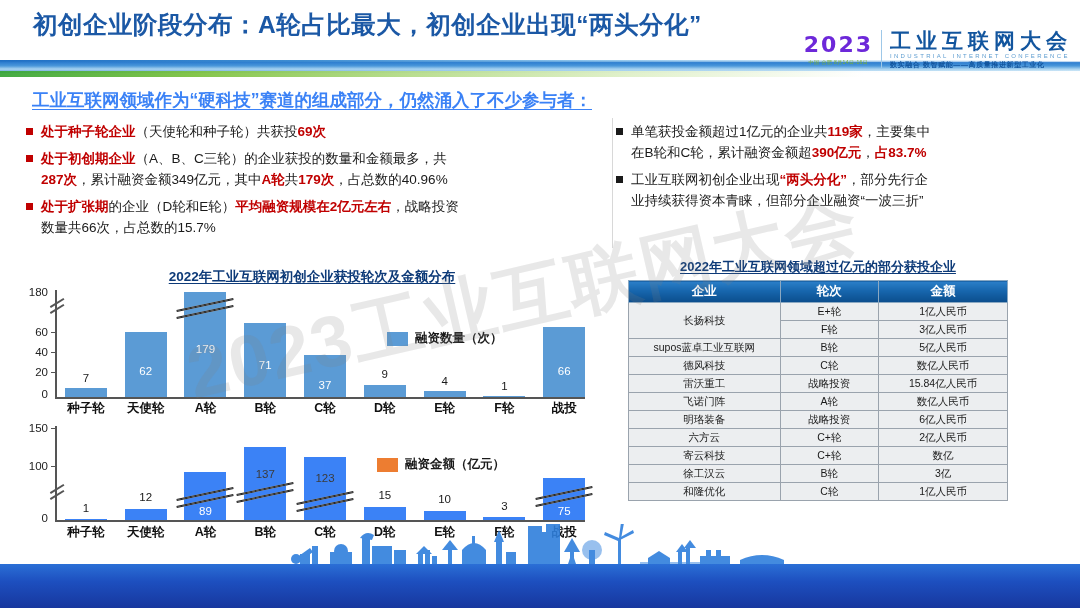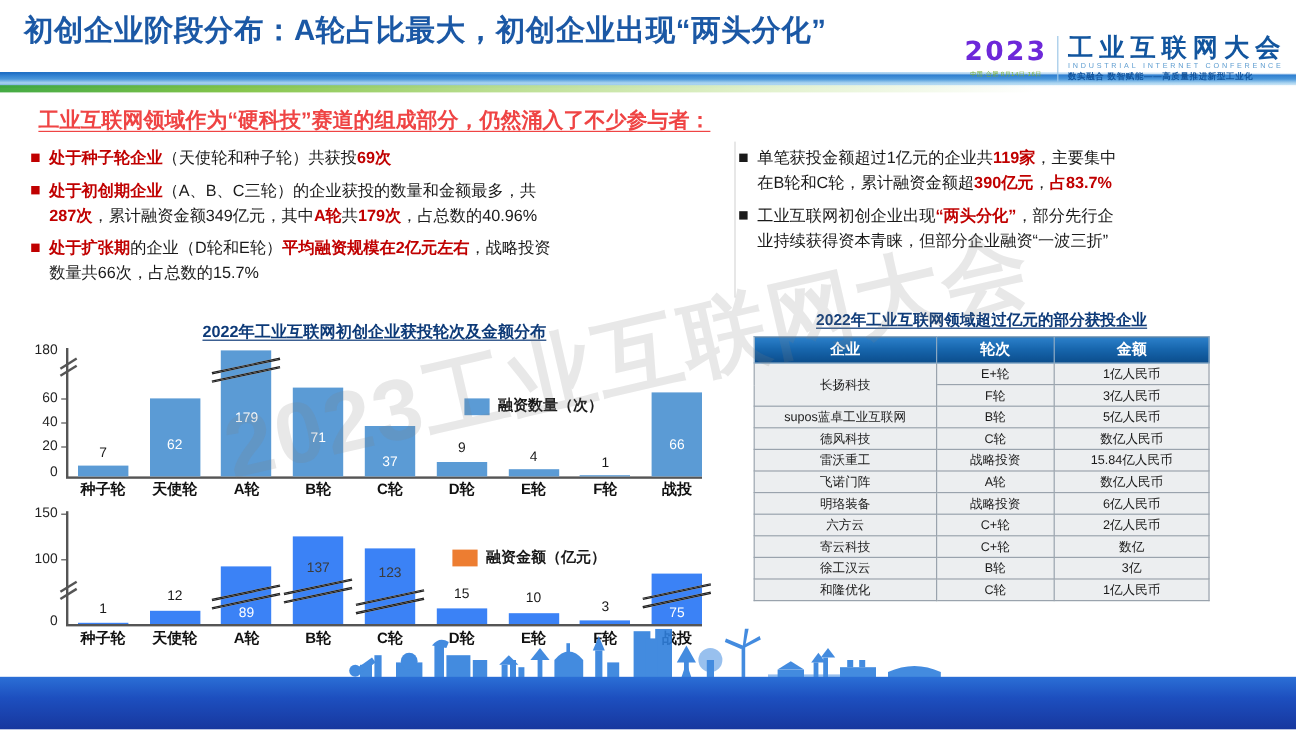--- a/index.html
+++ b/index.html
@@ -5,21 +5,21 @@
   * { box-sizing: border-box; margin:0; padding:0; }
   html,body { width:1080px; height:608px; overflow:hidden; }
   body {
     font-family:"Liberation Sans","DejaVu Sans",sans-serif;
     background:#ffffff; position:relative;
   }
 
   
   #slide-header { position:absolute; left:0; top:0; width:1080px; height:82px; }
   #page-title {
-    position:absolute; left:20px; top:8px;
+    position:absolute; left:33px; top:8px;
     font-size:24.5px; font-weight:bold; color:#1B58A5;
     letter-spacing:0.5px; white-space:nowrap;
   }
   #header-rule {
     position:absolute; left:0; top:60px; width:1080px; height:13px;
     background:
       linear-gradient(180deg,
         rgba(255,255,255,0) 0%,
         rgba(255,255,255,0) 8%,
         #2f7fd0 20%,
@@ -44,21 +44,21 @@
   #logo-year-sub { font-size:5px; color:#7ab02f; letter-spacing:.4px; margin-top:3px; }
   #logo-divider { width:1px; height:38px; background:#9ec8e8; margin-right:8px; }
   #logo-text-block { line-height:1.05; }
   #logo-cn { font-size:21px; font-weight:bold; color:#12559e; letter-spacing:5px; }
   #logo-en { font-size:6px; color:#5e9dd0; letter-spacing:2.3px; margin-top:1px; }
   #logo-slogan { font-size:7px; color:#12559e; letter-spacing:.6px; margin-top:2px; font-weight:bold; }
 
   
   #section-subtitle {
     position:absolute; left:32px; top:88px;
-    font-size:17.5px; font-weight:bold; color:#ef4444;
+    font-size:17.5px; font-weight:bold; color:#3b82f6;
     text-decoration:underline; text-underline-offset:3px;
     white-space:nowrap;
   }
 
   
   .bullet-col { position:absolute; }
   #bullets-left { left:26px; top:122px; width:586px; }
   #bullets-right { left:616px; top:122px; width:440px; }
   .bullet-item { display:flex; margin-bottom:6px; }
   .bullet-marker {

